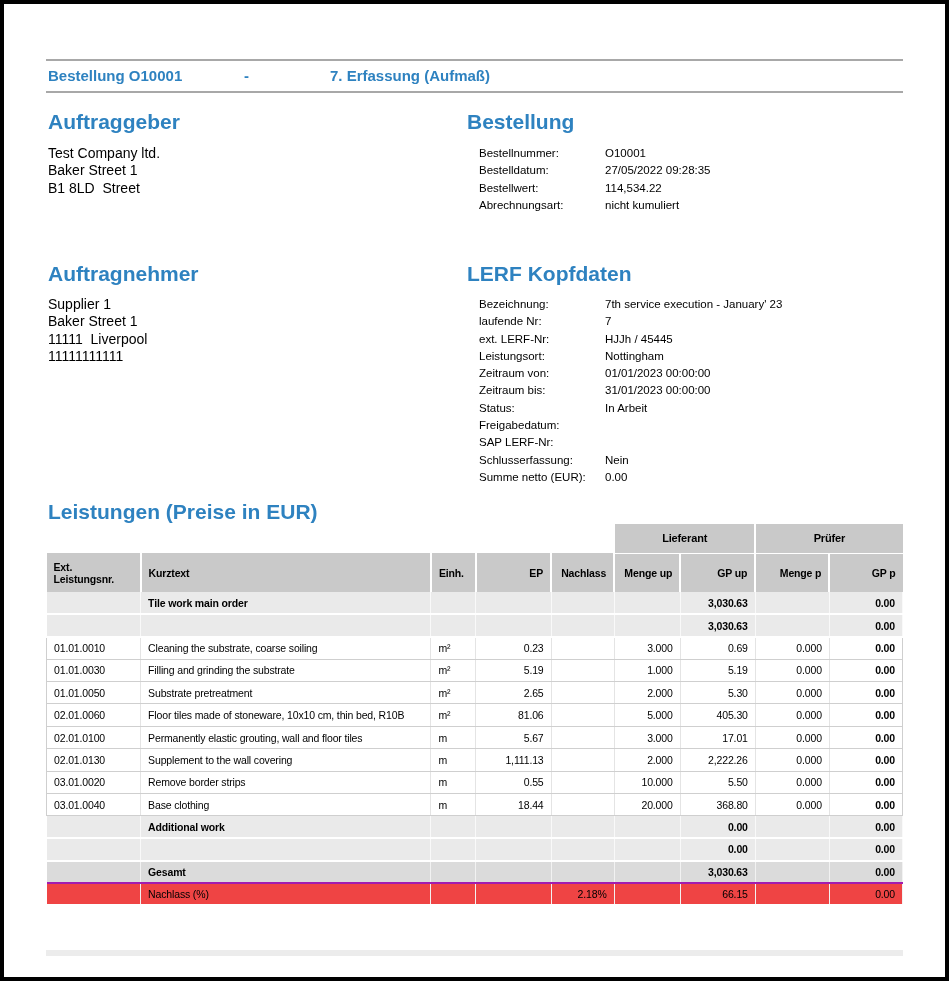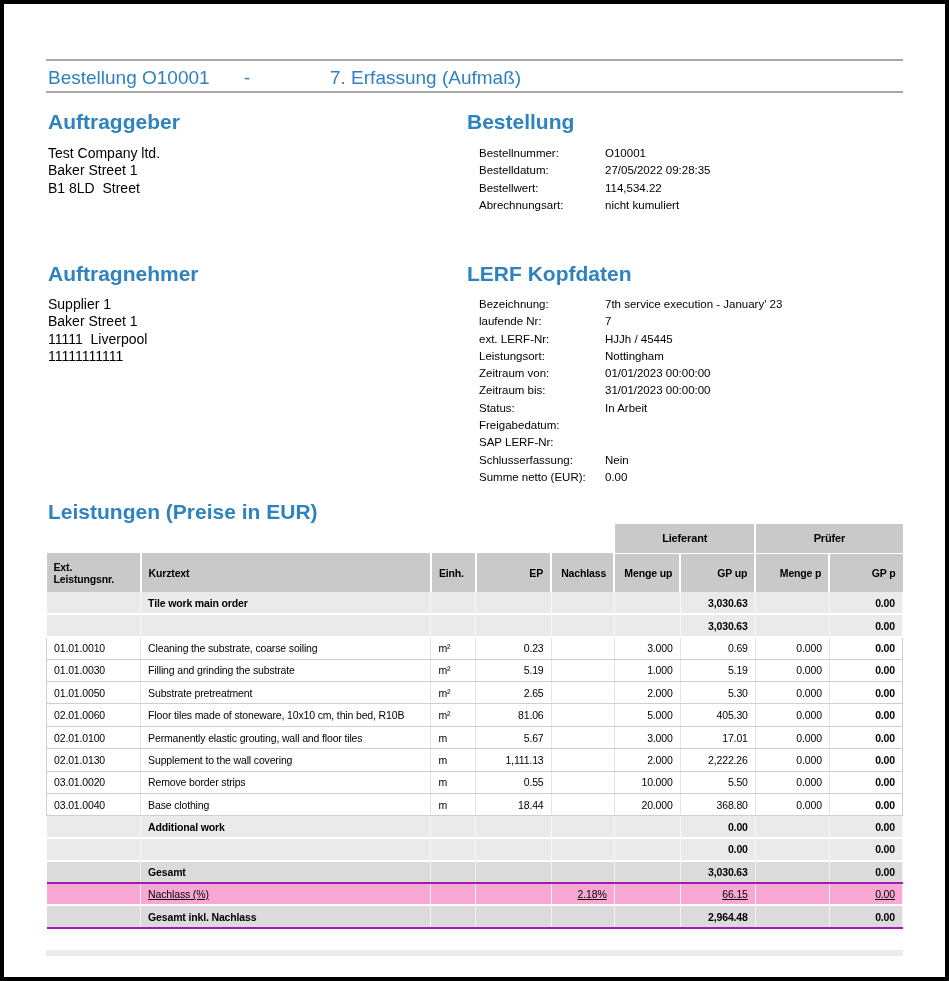--- a/index.html
+++ b/index.html
@@ -10,21 +10,21 @@
     background:#ffffff;
     border:4px solid #000000;
     font-family:"Liberation Sans", sans-serif;
     color:#000000;
     overflow:hidden;
   }
   .rule { position:absolute; left:42px; width:857px; height:2px; background:#a8a8a8; }
   .rule-top { top:55px; }
   .rule-mid { top:87px; }
 
-  .doc-title-part { position:absolute; top:63px; font-size:19px; font-weight:normal; color:#2e82c0; white-space:pre; }
+  .doc-title-part { position:absolute; top:63px; font-size:15px; font-weight:bold; color:#2e82c0; white-space:pre; }
   .t-left  { left:44px; }
   .t-sep   { left:240px; }
   .t-right { left:326px; }
 
   .sec-heading { position:absolute; font-size:21px; font-weight:bold; color:#2e82c0; white-space:pre; }
   .h-auftraggeber { left:44px;  top:106px; }
   .h-bestellung   { left:463px; top:106px; }
   .h-auftragnehmer{ left:44px;  top:258px; }
   .h-lerf         { left:463px; top:258px; }
   .h-leistungen   { left:44px;  top:496px; }
@@ -61,21 +61,21 @@
   tr.head-row th:last-child { border-right:none; }
   th.ta-l { text-align:left; white-space:normal; line-height:12px; }
   th.ta-r { text-align:right; }
 
   tbody tr { height:22.4px; }
   tr.row-item td { background:#ffffff; border-right:1px solid #e4e4e4; border-bottom:1px solid #cfcfcf; }
   tr.row-item td:first-child { border-left:1px solid #cfcfcf; }
   tr.row-item td:last-child  { border-right:1px solid #cfcfcf; }
   tr.row-subtotal td    { background:#eaeaea; border-right:1px solid #f9f9f9; border-bottom:2px solid #ffffff; }
   tr.row-total td       { background:#dbdbdb; border-right:1px solid #f2f2f2; border-bottom:2px solid #a21caf; }
-  tr.row-total-light td { background:#f9a8d4; border-right:1px solid #f2f2f2; border-bottom:2px solid #ffffff;text-decoration:underline; }
+  tr.row-total-light td { background:#ef4444; border-right:1px solid #f2f2f2; border-bottom:2px solid #ffffff; }
   td.ta-r { text-align:right; }
   .b { font-weight:bold; }
 
   .tbl-ghost { position:absolute; left:42px; top:946px; width:857px; height:6px; background:#ececec; }
 </style>
 </head>
 <body>
 
 <div class="page">
 
@@ -341,29 +341,18 @@
           <td></td>
           <td>Nachlass (%)</td>
           <td></td>
           <td class="ta-r"></td>
           <td class="ta-r">2.18%</td>
           <td class="ta-r"></td>
           <td class="ta-r">66.15</td>
           <td class="ta-r"></td>
           <td class="ta-r">0.00</td>
         </tr>
-        <tr class="row-total">
-          <td></td>
-          <td class="b">Gesamt inkl. Nachlass</td>
-          <td></td>
-          <td class="ta-r"></td>
-          <td class="ta-r"></td>
-          <td class="ta-r"></td>
-          <td class="ta-r b">2,964.48</td>
-          <td class="ta-r"></td>
-          <td class="ta-r b">0.00</td>
-        </tr>
       </tbody>
   </table>
 
   <div class="tbl-ghost"></div>
 
 </div>
 
 </body></html>

